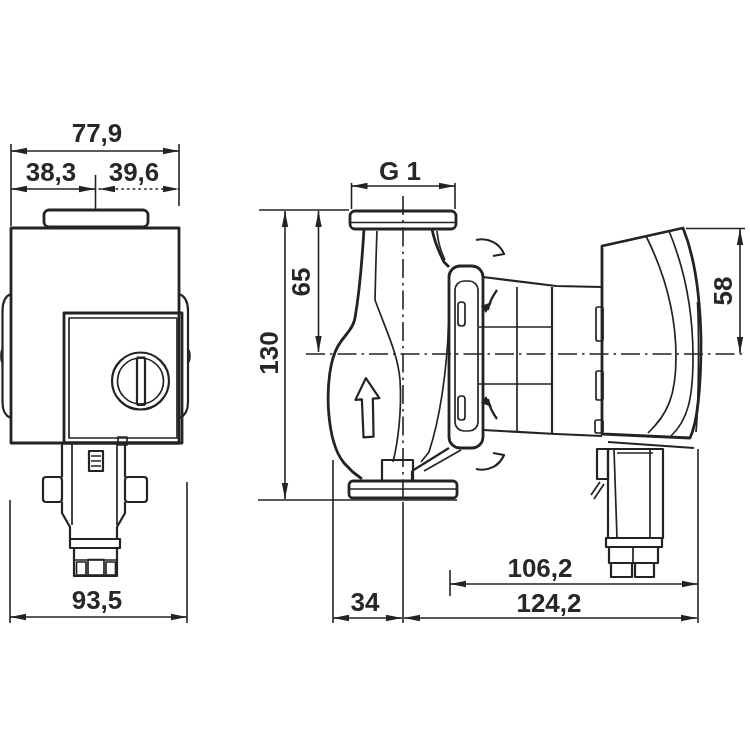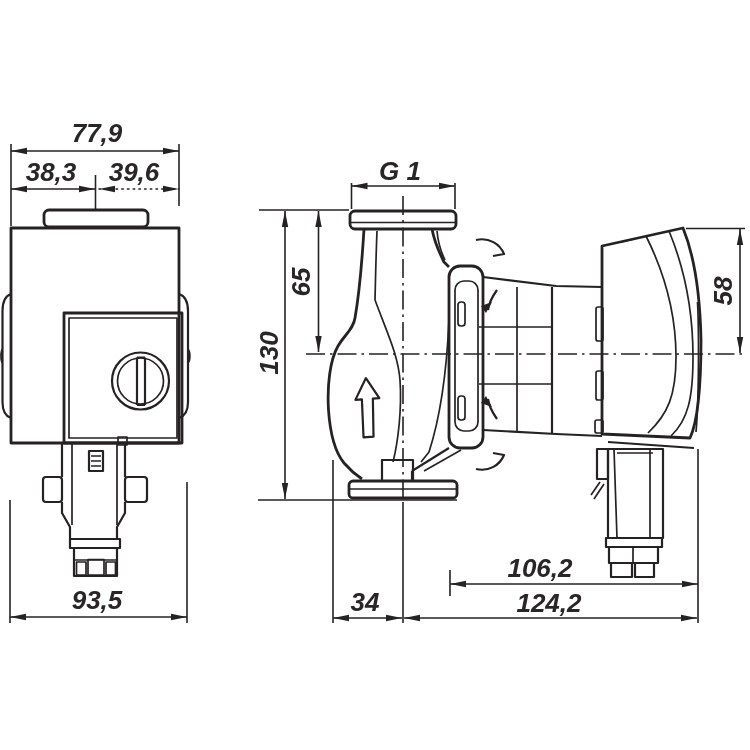--- a/index.html
+++ b/index.html
@@ -1,17 +1,17 @@
 <!DOCTYPE html>
 <html><head>
 <meta charset="utf-8">
 <style>
   :root{ --ink:#262223; --bg:#ffffff; }
   html,body{ margin:0; padding:0; background:var(--bg); }
-  .stage{ width:750px; height:750px; position:relative; background:var(--bg); overflow:hidden;font-style:italic; }
+  .stage{ width:750px; height:750px; position:relative; background:var(--bg); overflow:hidden; }
   svg{ display:block; }
   
   .ln  { fill:none; stroke:var(--ink); stroke-linejoin:round; }
   .w3  { stroke-width:2.8; }   
   .w2  { stroke-width:2.2; }   
   .w15 { stroke-width:1.7; }   
   .dim { fill:none; stroke:var(--ink); stroke-width:1.6; }
   .dot { stroke-dasharray:1.5 4.2; stroke-linecap:round; }
   .cl  { stroke-dasharray:19 5 2.5 5; }  
   .ar  { fill:var(--ink); stroke:none; } 

